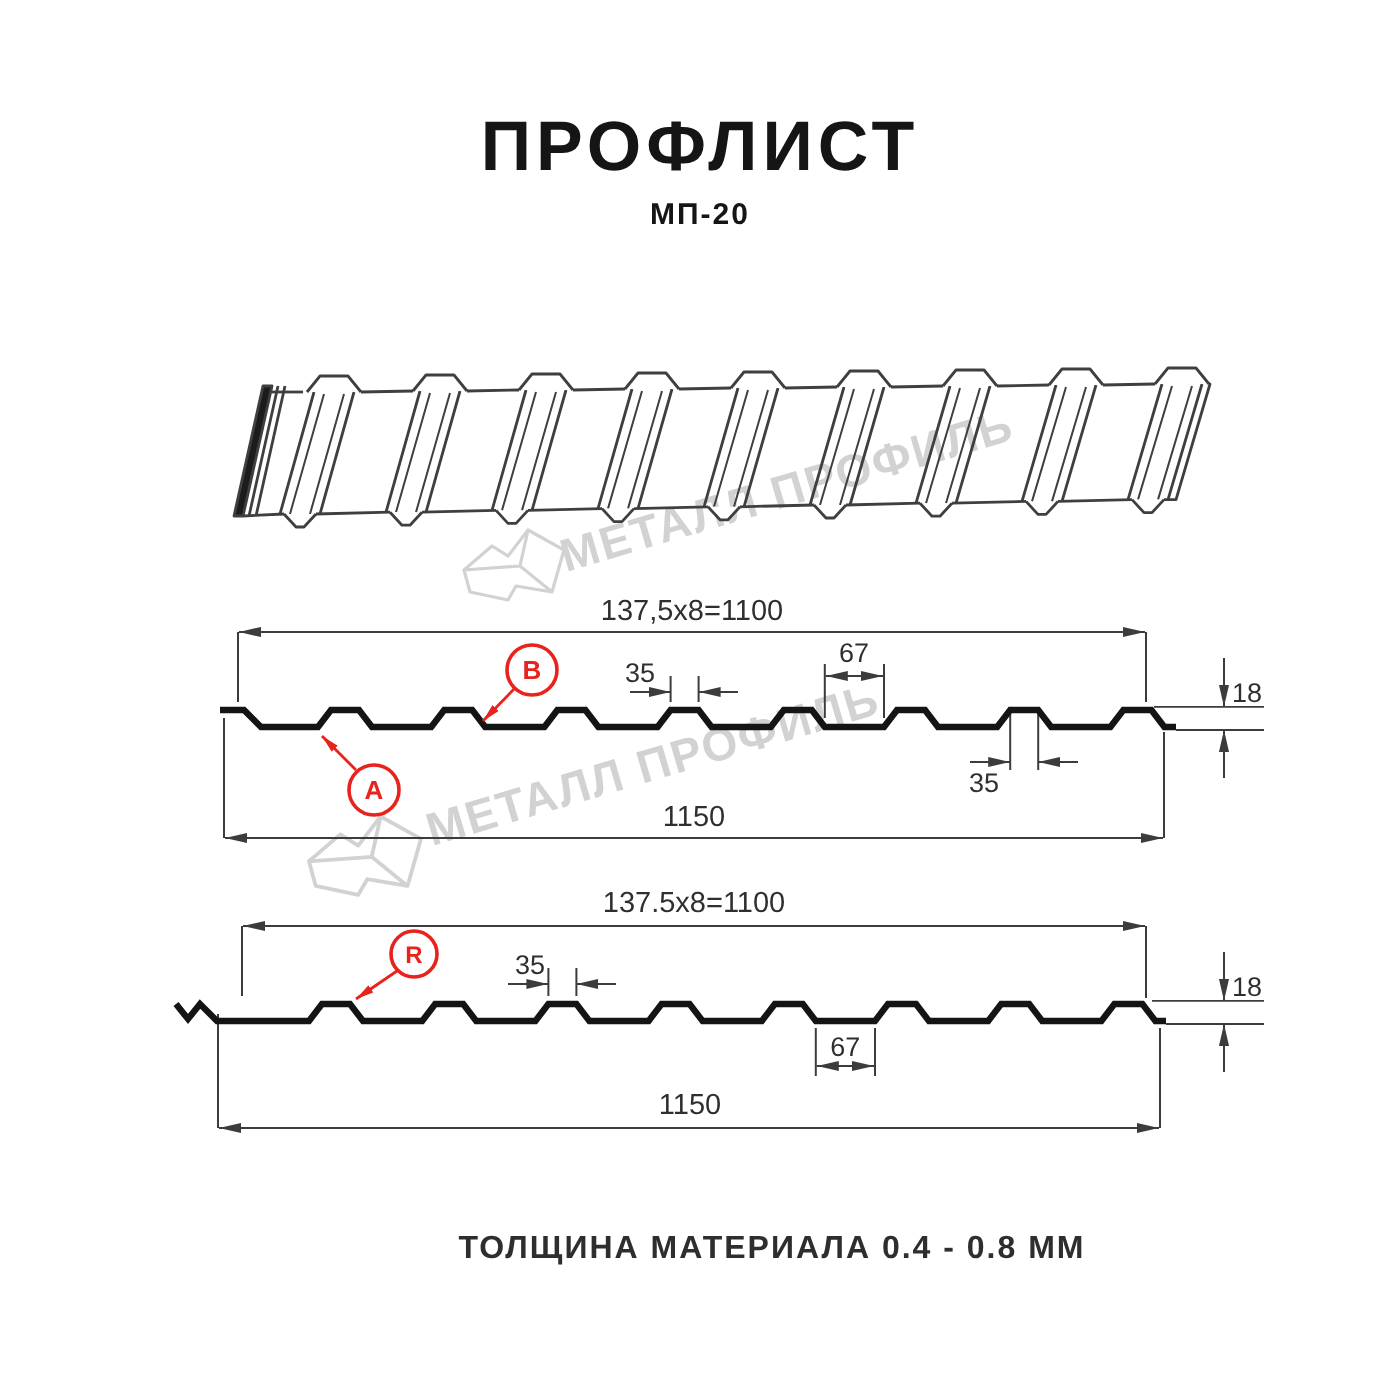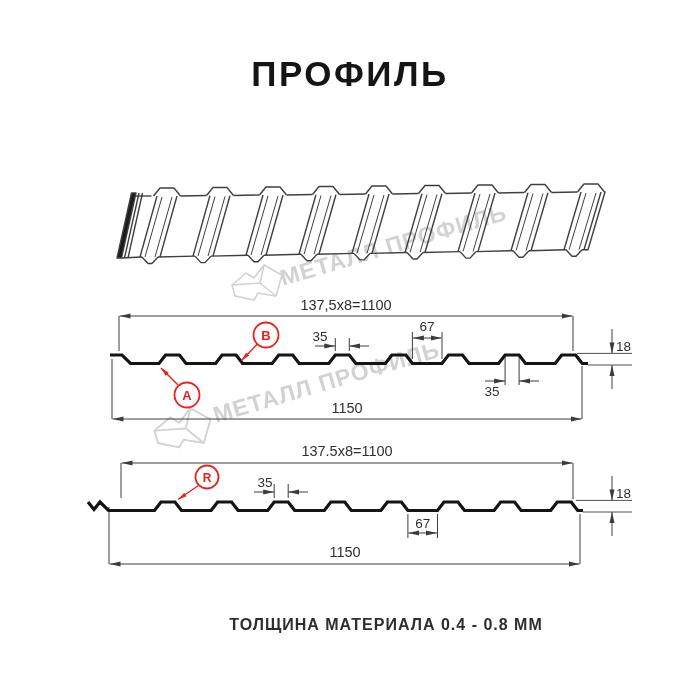--- a/index.html
+++ b/index.html
@@ -15,21 +15,22 @@
   .dimtxt{font-size:13.5px;fill:#2f2f2f;}
   .dimtxt-big{font-size:14.5px;fill:#2f2f2f;}
   .wmtxt{font-size:23px;font-weight:bold;letter-spacing:1px;}
   .redtxt{font-size:13px;font-weight:bold;}
 </style>
 </head>
 <body>
 
 <div id="page">
 
-  <div class="title">ПРОФИЛЬ</div>
+  <div class="title">ПРОФЛИСТ</div>
+  <div class="subtitle">МП-20</div>
 
   <svg width="700" height="700" viewBox="0 0 700 700">
     <defs>
       <marker id="ab" viewBox="0 0 10 6" refX="10" refY="3" markerWidth="11" markerHeight="7" orient="auto-start-reverse" markerUnits="userSpaceOnUse">
         <path d="M0,0.7 L10,3 L0,5.3 Z" fill="#3c3c3c"></path>
       </marker>
       <marker id="ar" viewBox="0 0 10 6" refX="10" refY="3" markerWidth="9" markerHeight="6" orient="auto-start-reverse" markerUnits="userSpaceOnUse">
         <path d="M0,0.6 L10,3 L0,5.4 Z" fill="#e8231d"></path>
       </marker>
     </defs>

